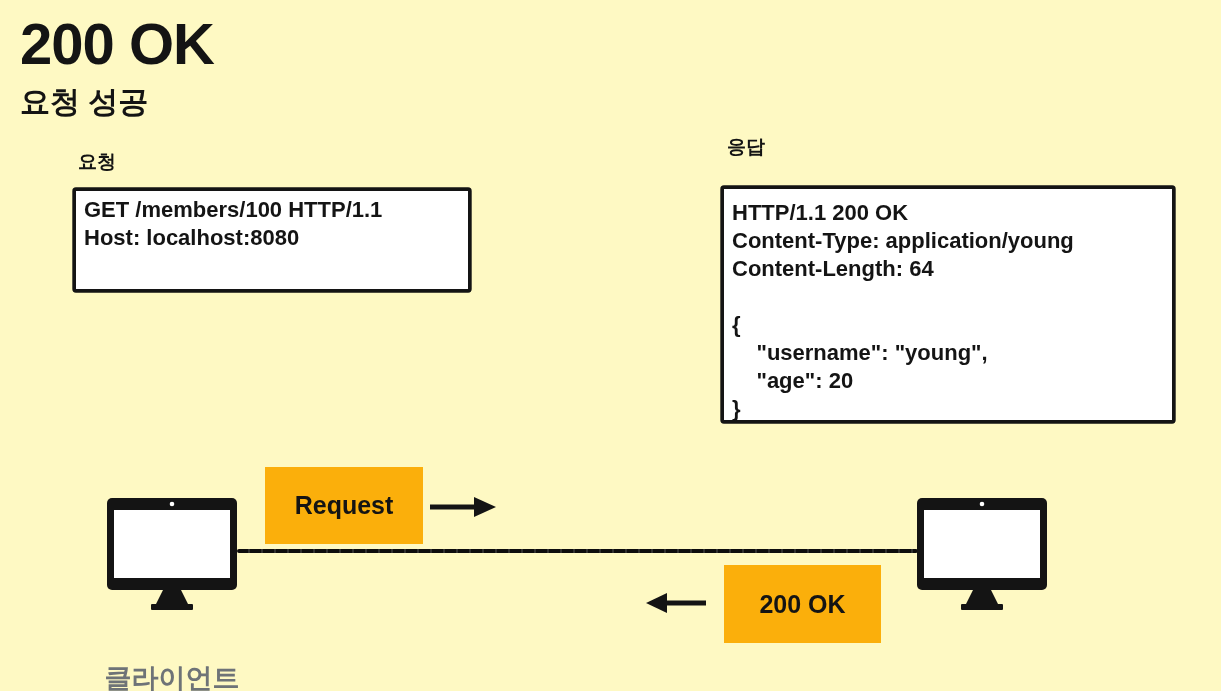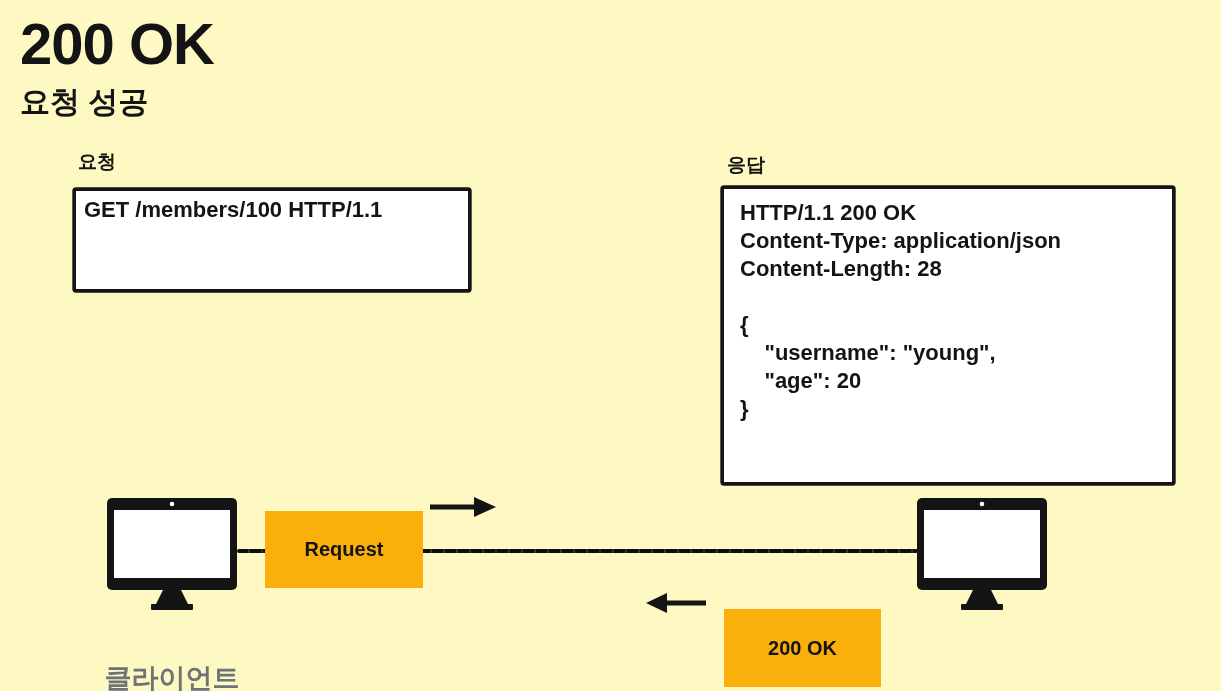--- a/index.html
+++ b/index.html
@@ -33,51 +33,50 @@
   }
 
   .panel-label {
     position: absolute;
     font-size: 19px;
     font-weight: 700;
     white-space: nowrap;
     text-align: center;
   }
   .panel-label.req { left: 78px;  top: 149px; }
-  .panel-label.res { left: 727px; top: 152px; font-family: Liberation Mono, monospace; }
+  .panel-label.res { left: 727px; top: 134px; font-family: Liberation Mono, monospace; }
 
   .panel {
     position: absolute;
     box-sizing: border-box;
     border: 3px solid #141414;
     border-radius: 3px;
     background: #ffffff;
     box-shadow: 0 0 0 0.7px #141414;
   }
   .panel.req { left: 73px;  top: 188px; width: 398px; height: 104px; padding: 5px 8px; }
-  .panel.res { left: 721px; top: 186px; width: 454px; height: 299px; padding: 10px 16px; }
+  .panel.res { left: 721px; top: 186px; width: 454px; height: 237px; padding: 10px 8px; }
 
   .code-line {
     font-size: 22px;
     font-weight: 700;
     line-height: 28px;
     min-height: 28px;
     white-space: pre;
   }
 
   .badge {
     position: absolute;
     display: flex;
     align-items: center;
     justify-content: center;
-    font-size: 20px;
+    font-size: 25px;
     font-weight: 700;
     color: #141414;
     background: #FBAF0B;
-    margin-top: 44px;
   }
   .badge.req { left: 265px; top: 467px; width: 158px; height: 77px; }
   .badge.res { left: 724px; top: 565px; width: 157px; height: 78px; }
 
   .wire {
     position: absolute;
     left: 237px;
     top: 549px;
     width: 681px;
     height: 4px;
@@ -110,27 +109,28 @@
 <body>
 
 <div class="stage">
 
   <div class="title">200 OK</div>
   <div class="subtitle">요청 성공</div>
 
   <div class="panel-label req">요청</div>
   <div class="panel req">
     <div class="code-line">GET /members/100 HTTP/1.1</div>
+    <div class="code-line">Host: localhost:8080</div>
   </div>
 
   <div class="panel-label res">응답</div>
   <div class="panel res">
     <div class="code-line">HTTP/1.1 200 OK</div>
-    <div class="code-line">Content-Type: application/json</div>
-    <div class="code-line">Content-Length: 28</div>
+    <div class="code-line">Content-Type: application/young</div>
+    <div class="code-line">Content-Length: 64</div>
     <div class="code-line"></div>
     <div class="code-line">{</div>
     <div class="code-line">    "username": "young",</div>
     <div class="code-line">    "age": 20</div>
     <div class="code-line">}</div>
   </div>
 
   <div class="wire"></div>
 
   <svg class="monitor client" viewBox="0 0 130 112" xmlns="http://www.w3.org/2000/svg">

